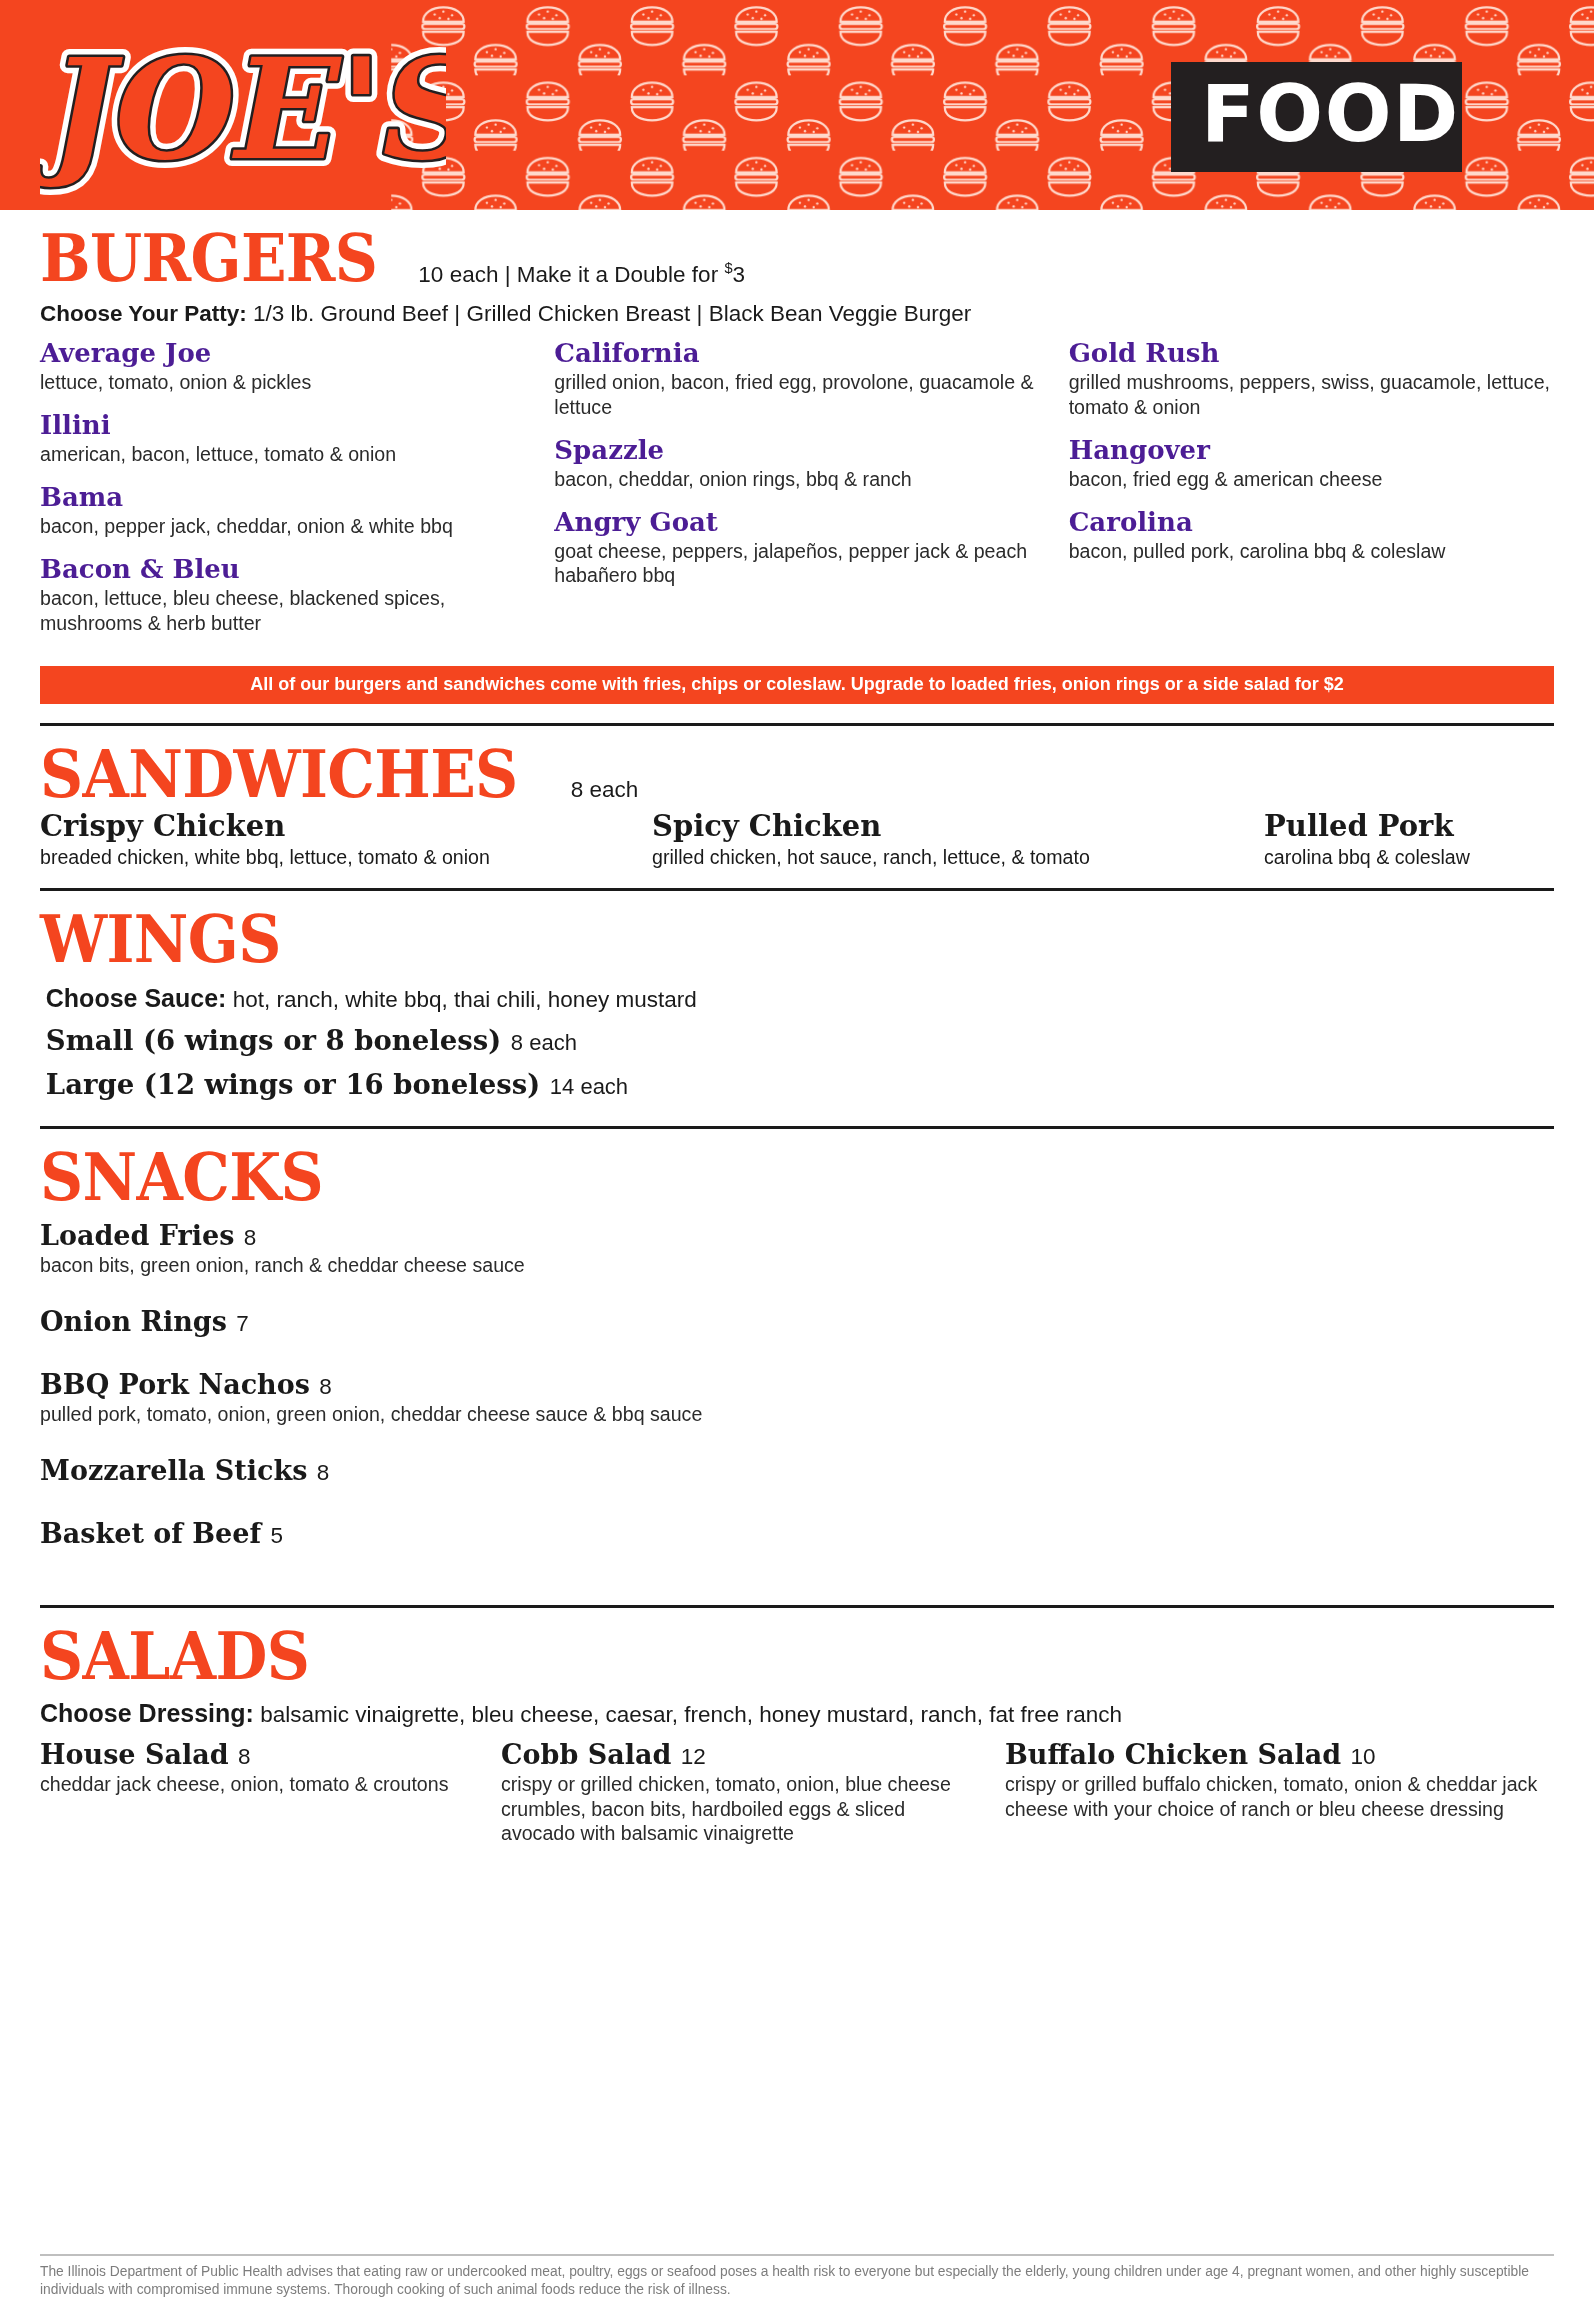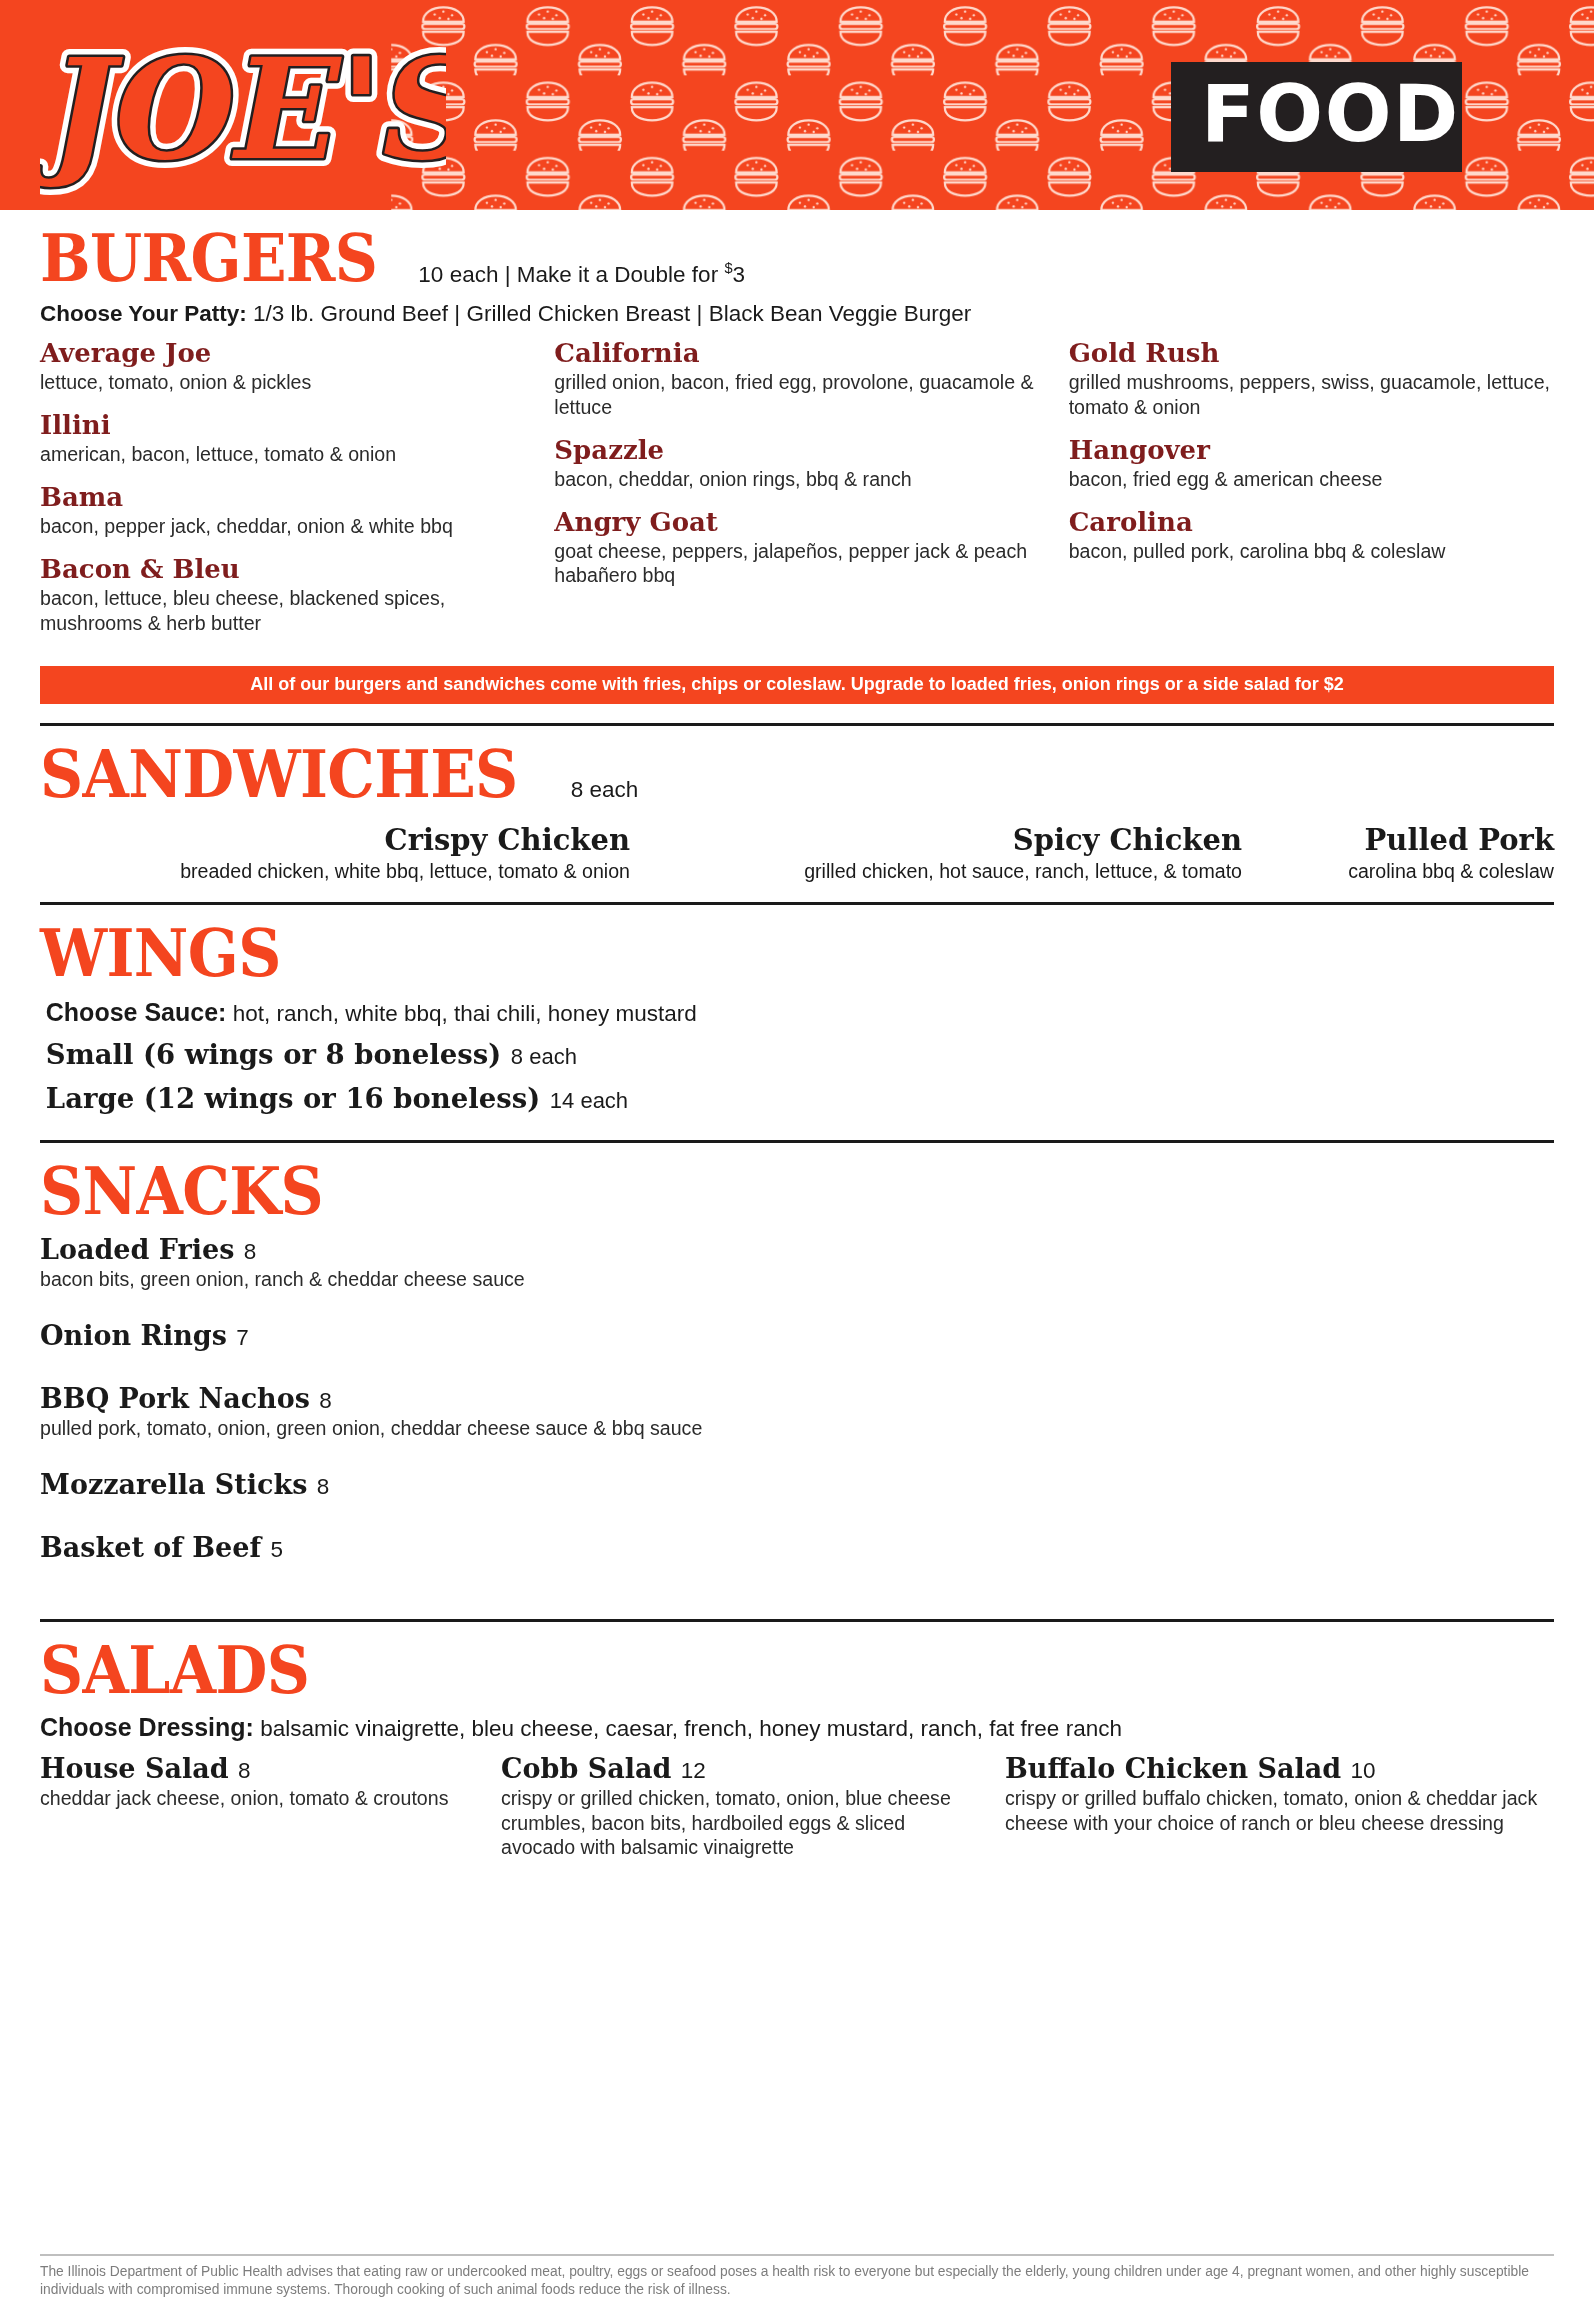--- a/index.html
+++ b/index.html
@@ -91,21 +91,21 @@
     display: flex;
     gap: 29px;
     margin-top: 13px;
   }
   .col { flex: 1; }
   .item { margin-bottom: 17.4px; }
   .item-name {
     font-family: "DejaVu Serif", serif;
     font-weight: bold;
     font-size: 26px;
-    color: #7f1d1d;
+    color: #4c1d95;
     line-height: 1.05;
     margin: 0 0 2.9px 0;
   }
   .item-desc {
     font-size: 19.6px;
     line-height: 1.25;
     margin: 0;
     color: #2b2b2b;
   }
 
@@ -122,22 +122,21 @@
   .rule {
     border: 0;
     border-top: 3.6px solid #1a1a1a;
     margin: 19px 0 0 0;
   }
 
   
   .sand-cols {
     display: flex;
     gap: 22px;
-    margin-top: 16px;
-    text-align: right;
+    margin-top: 2px;
   }
   .sand-cols .col { flex: 1; }
   .sand-name {
     font-family: "DejaVu Serif", serif;
     font-weight: bold;
     font-size: 29px;
     margin: 0 0 2.9px 0;
   }
   .sand-desc { font-size: 19.6px; margin: 0; }
 

